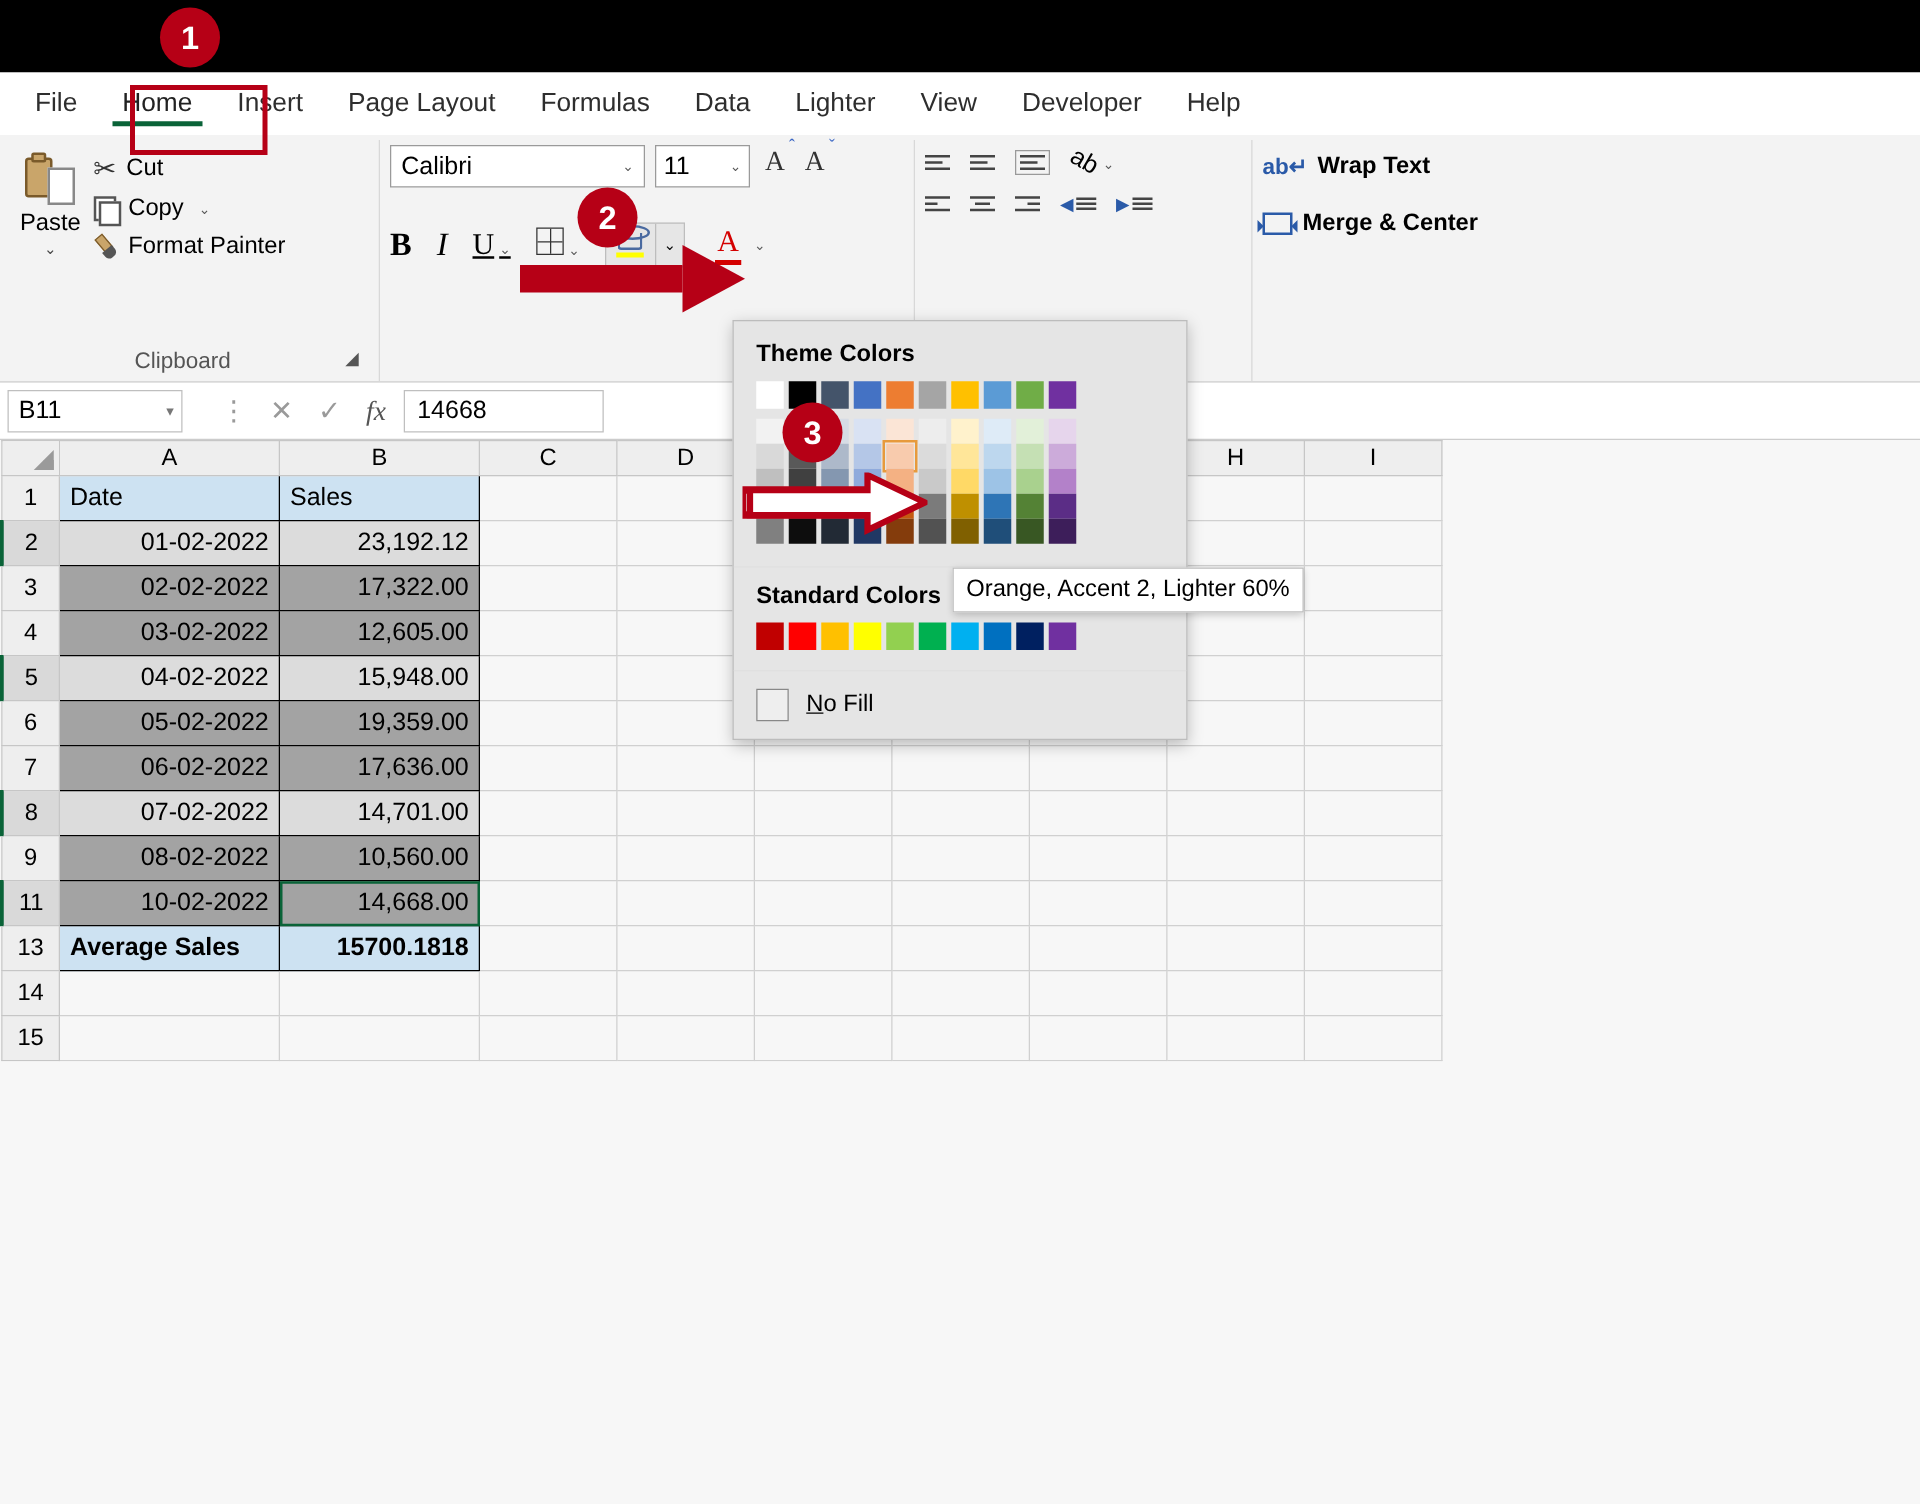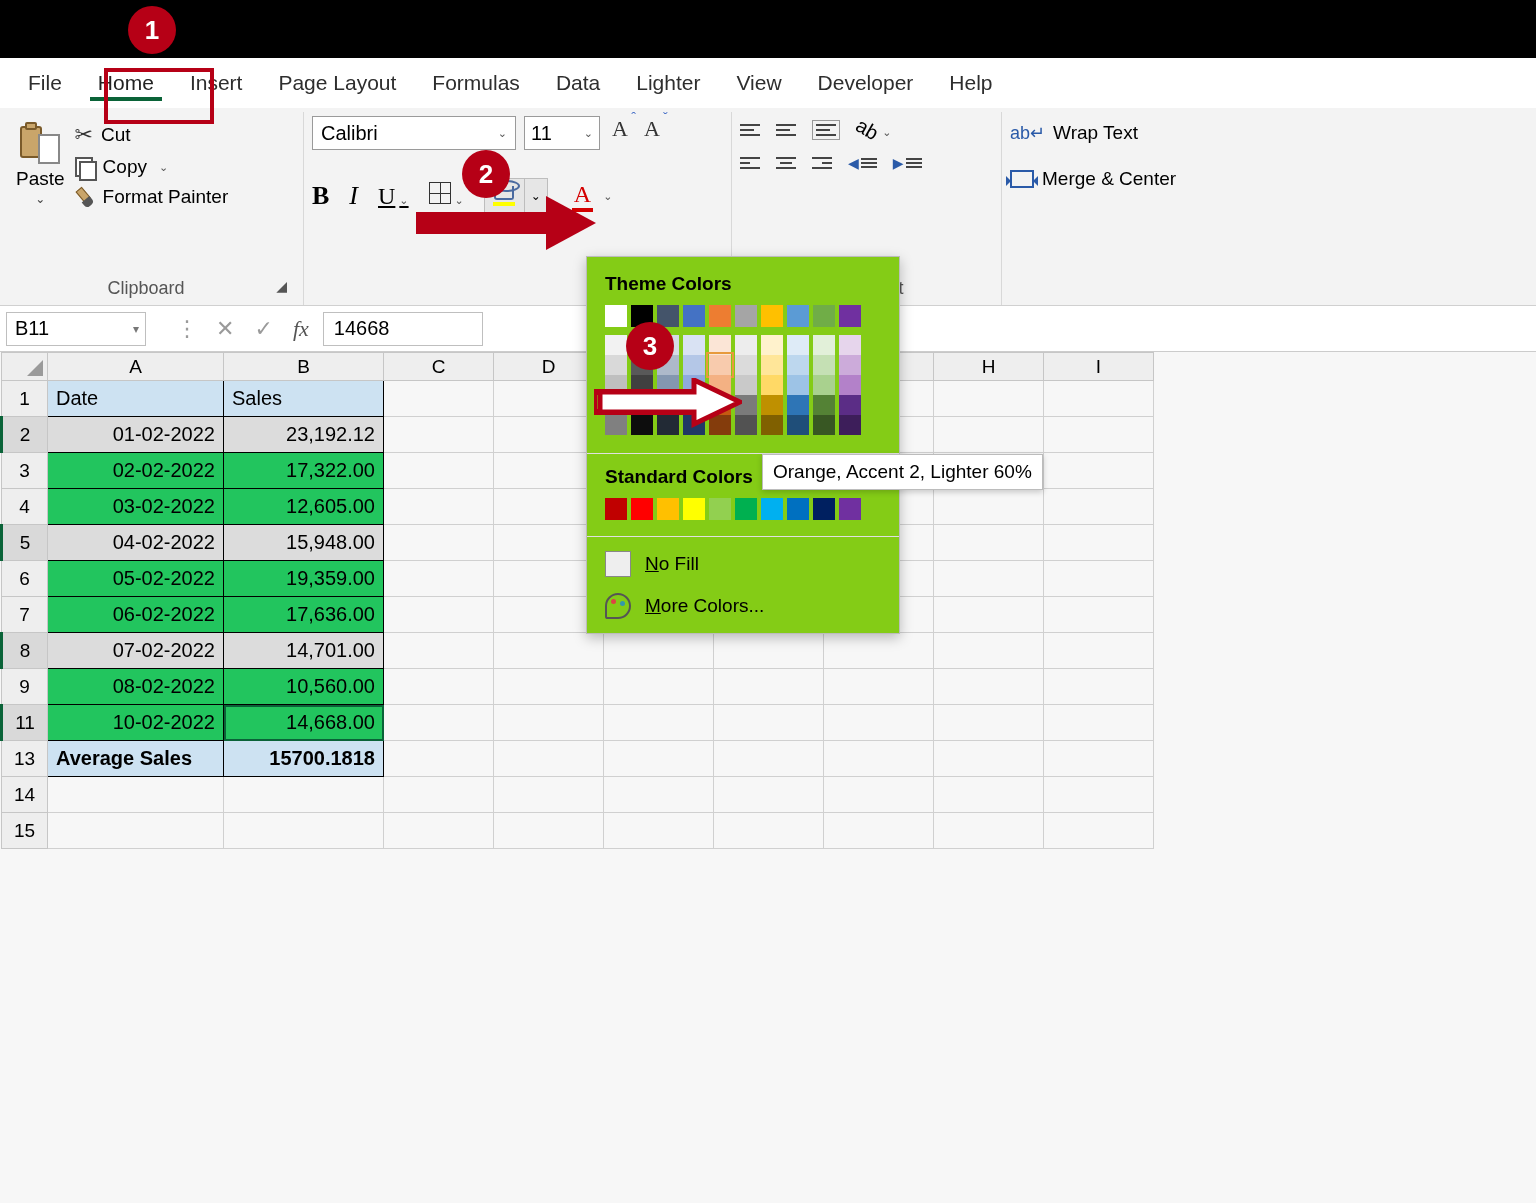--- a/index.html
+++ b/index.html
@@ -96,28 +96,28 @@
   .sheet { position:relative; }
   table.grid { border-collapse:collapse; table-layout:fixed; }
   .corner { width:46px; height:28px; background:#eee; border:1px solid #c6c6c6; position:relative; }
   .corner::after{ content:""; position:absolute; right:4px; bottom:4px; border:8px solid transparent; border-right-color:#9a9a9a; border-bottom-color:#9a9a9a; }
   th.colhdr { background:#eee; border:1px solid #c6c6c6; font-weight:400; font-size:19px; height:28px; }
   th.rowhdr { background:#eee; border:1px solid #c6c6c6; font-weight:400; font-size:19px; width:46px; text-align:center; }
   th.rowhdr.sel { background:#d9d9d9; border-left:3px solid #0a6338; }
   td { border:1px solid #d0d0d0; height:36px; font-size:20px; padding:0 8px; }
   .colA{width:176px}.colB{width:160px}.colC{width:110px}.colD{width:110px}.colE{width:110px}.colF{width:110px}.colG{width:110px}.colH{width:110px}.colI{width:110px}
   td.hdrcell { background:#cde2f2; border:1px solid #000; }
-  td.dat { border:1px solid #000; text-align:right; background:#22c55e; }
+  td.dat { border:1px solid #000; text-align:right; background:#a3a3a3; }
   td.dat.shade { background:#dcdcdc; }
   td.dat.datecell { text-align:right; }
   td.dat.bold { font-weight:700; text-align:left; }
   td.dat.boldr{ font-weight:700; text-align:right; }
   td.dat.active { outline:2px solid #0a6338; outline-offset:-2px; }
 
-  .color-popup { position:absolute; top:256px; left:586px; width:314px; background:#84cc16; border:1px solid #bcbcbc; box-shadow:0 4px 12px rgba(0,0,0,.25); padding:10px 0 6px; font-size:19px; z-index:15; }
+  .color-popup { position:absolute; top:256px; left:586px; width:364px; background:#e5e5e5; border:1px solid #bcbcbc; box-shadow:0 4px 12px rgba(0,0,0,.25); padding:10px 0 6px; font-size:19px; z-index:15; }
   .color-popup .sect-title { font-weight:700; padding:6px 18px 10px; }
   .swatch-row { display:flex; gap:4px; padding:0 18px; }
   .swatch { width:22px; height:22px; }
   .swatch.sel { outline:2px solid #e79a3c; outline-offset:1px; }
   .shade-cols { display:flex; gap:4px; padding:8px 18px 12px; }
   .shade-col  { display:flex; flex-direction:column; gap:0; }
   .shade-col .swatch { height:20px; }
   hr.sep { border:none; border-top:1px solid #e0e0e0; margin:6px 0; }
   .menu-item { display:flex; align-items:center; gap:14px; padding:8px 18px; }
   .menu-item u { text-decoration:underline; }
@@ -267,21 +267,21 @@
                 <span></span>
                 <span></span>
               </span>
             </span>
         </div>
       </div>
     </div>
     <div class="group-label"><span>Alignment</span></div>
   </div>
 
-  <div class="group" style="border-right:none;">
+  <div class="group" style="border-right:none;font-weight:bold;">
     <div class="group-body" style="flex-direction:column; padding-top:6px;">
       <div class="wrap-row">
         <span class="wrap-icn">ab↵</span>
         <span>Wrap Text</span>
       </div>
       <div class="wrap-row">
         <span class="merge-icn"></span>
         <span>Merge &amp; Center</span>
       </div>
     </div>
@@ -586,24 +586,20 @@
       <div class="swatch" style="background: rgb(0, 176, 240);"></div>
       <div class="swatch" style="background: rgb(0, 112, 192);"></div>
       <div class="swatch" style="background: rgb(0, 32, 96);"></div>
       <div class="swatch" style="background: rgb(112, 48, 160);"></div>
     </div>
   <hr class="sep">
   <div class="menu-item">
     <span class="nofill-sw"></span>
     <span><u>N</u><span>o Fill</span></span>
   </div>
-  <div class="menu-item">
-    <span class="palette-icn"></span>
-    <span><u>M</u><span>ore Colors...</span></span>
-  </div>
 </div>
 
 <div class="callout-badge" style="top:322px; left:626px;">3</div>
 <svg class="callout-arrow" style="top:378px; left:594px;" width="148" height="50">
   <rect x="0" y="14" width="104" height="20" fill="none" stroke="#b60016" stroke-width="6"></rect>
   <rect x="0" y="14" width="104" height="20" fill="#fff" fill-opacity="0"></rect>
   <rect x="4" y="18" width="96" height="12" fill="#b60016" opacity="0"></rect>
   <path d="M4 18 h96 v12 h-96 z" fill="none"></path>
   <rect x="0" y="14" width="100" height="20" fill="#b60016" opacity="0"></rect>
   <rect x="0" y="16" width="100" height="16" fill="#b60016" opacity="0"></rect>

